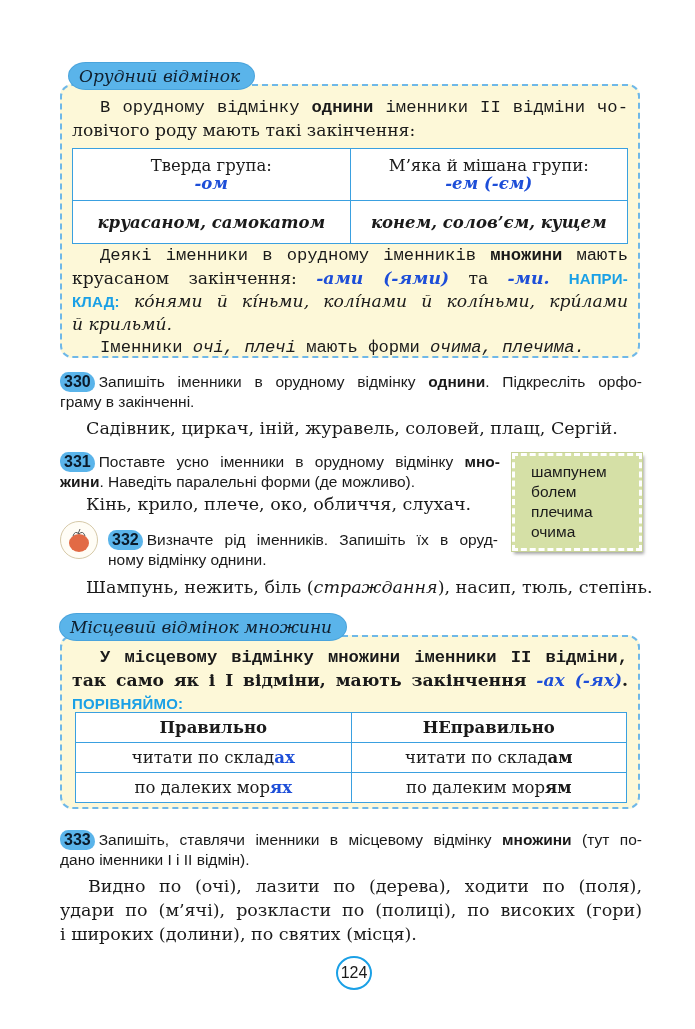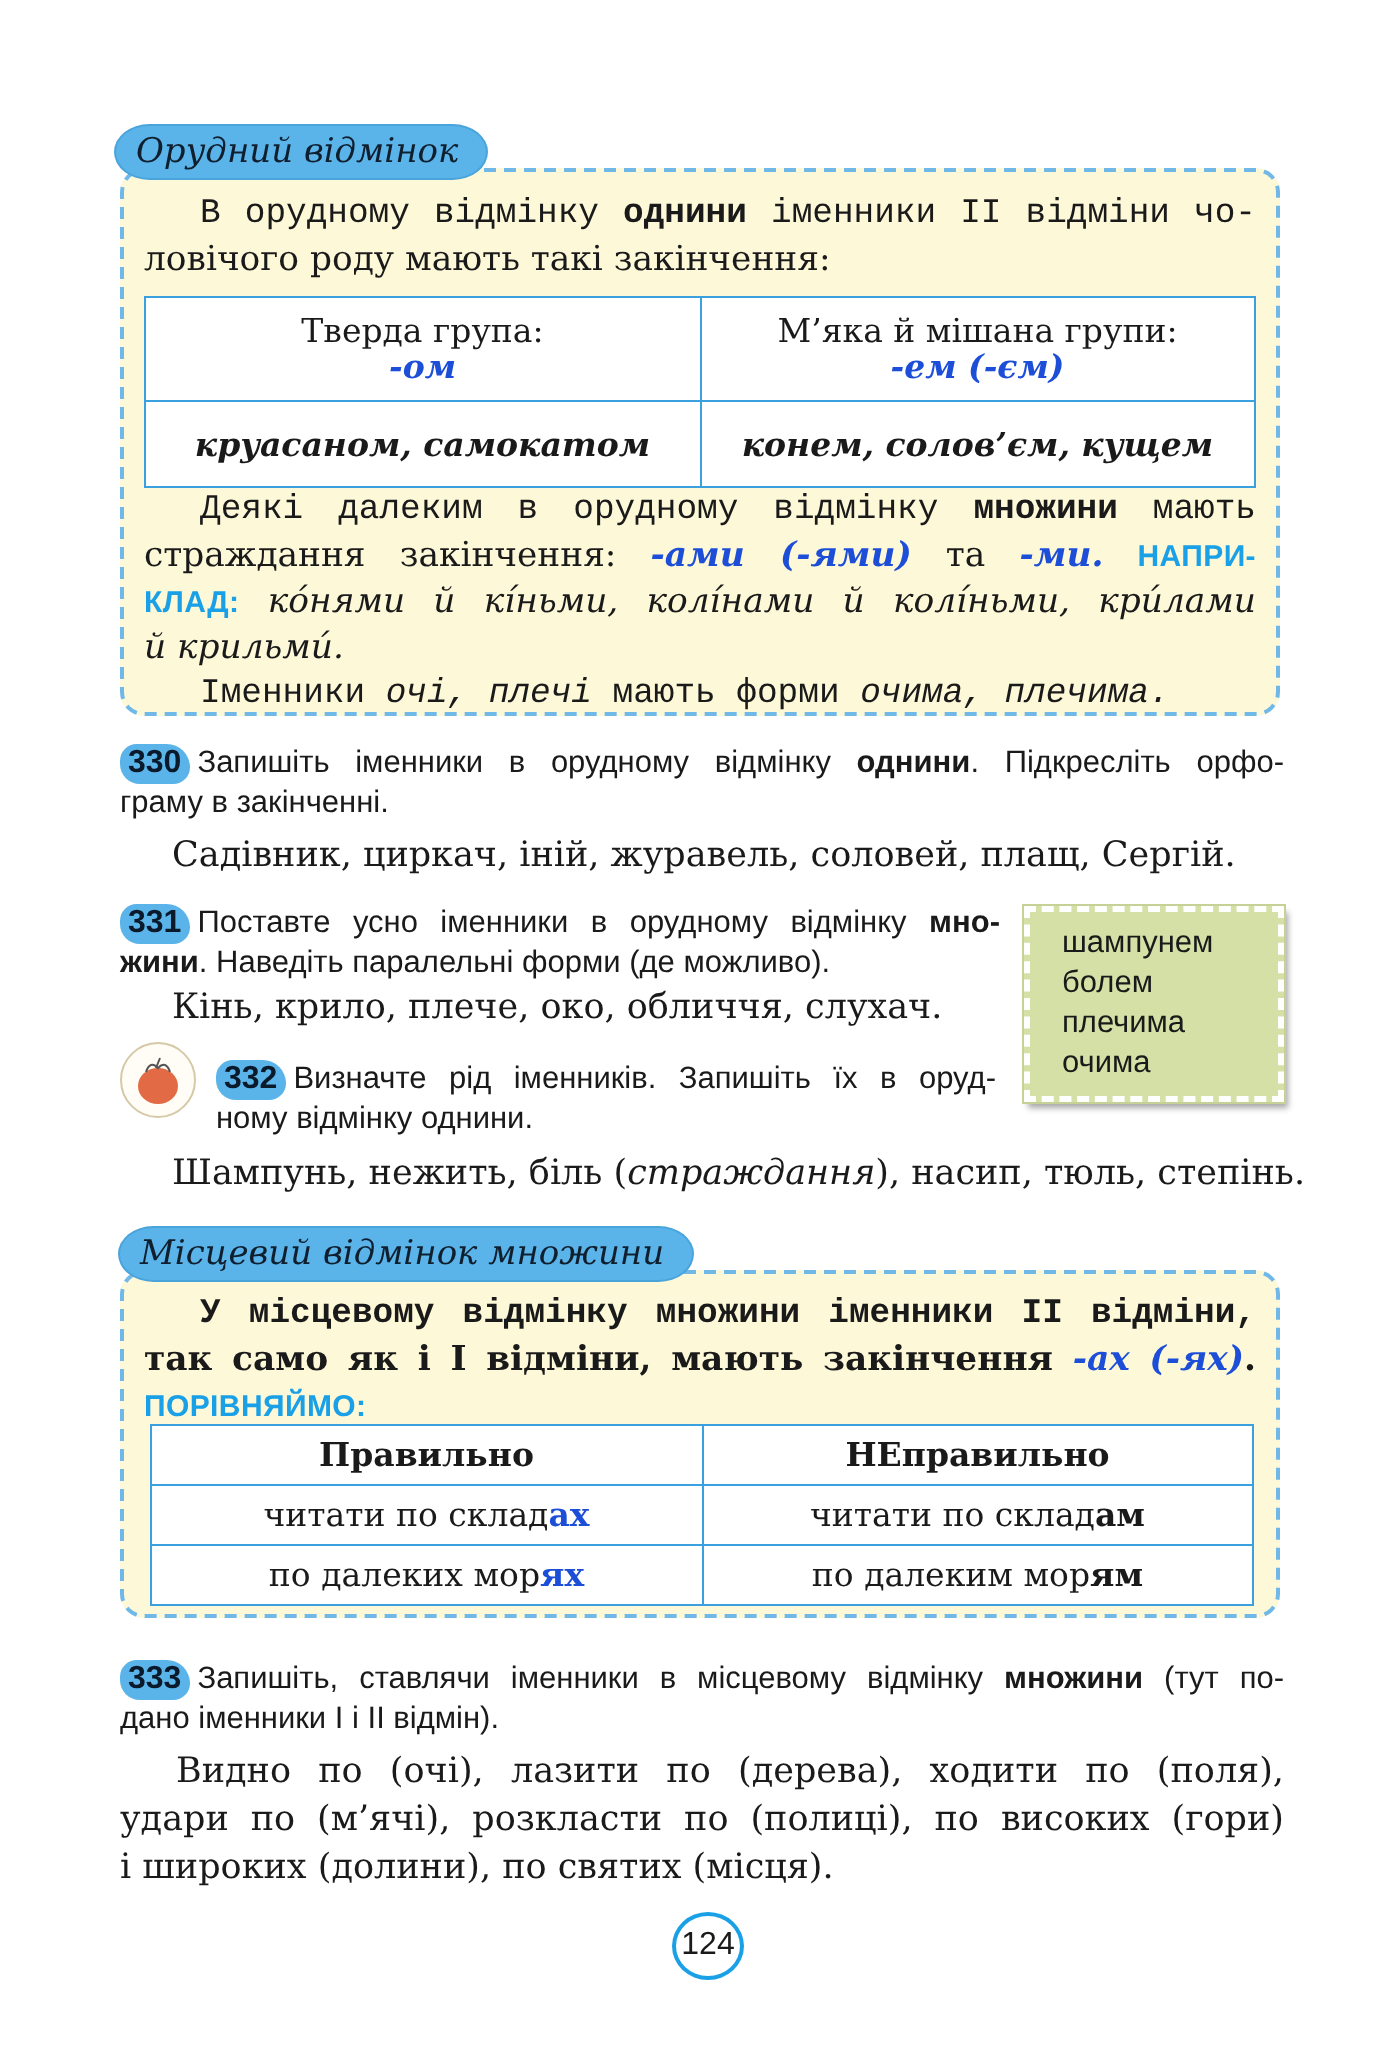--- a/index.html
+++ b/index.html
@@ -25,21 +25,21 @@
 
   .stamp { position: absolute; left: 512px; top: 453px; width: 130px; height: 98px; background: #d5e0a6; border: 3px dashed #ffffff; outline: 1px solid #c6d196; box-shadow: 2px 3px 3px rgba(0,0,0,0.35); font-family: "Liberation Sans", sans-serif; font-size: 15.5px; line-height: 20px; box-sizing: border-box; padding: 6px 0 0 16px; }
 
   .apple { position: absolute; left: 60px; top: 521px; width: 36px; height: 36px; border-radius: 50%; border: 1.5px solid #d6c9a8; background: #fffdf6; }
   .page-num { position: absolute; left: 336px; top: 956px; width: 32px; height: 30px; border: 2.5px solid #1aa0e6; border-radius: 50%; font-family: "Liberation Sans", sans-serif; font-size: 16px; text-align: center; line-height: 30px; box-sizing: content-box; }
 </style>
 </head>
 <body>
 
 <div class="rule-box" style="left:60px; top:84px; width:580px; height:274px;"></div>
-<div class="pill" style="left:58px; top:63px;">Орудний відмінок</div>
+<div class="pill" style="left:69px; top:63px;">Орудний відмінок</div>
 
 <div style="position:absolute; left:72px; top:96px; width:556px;">
   <p class="serif-p indent" style="text-align:justify; text-align-last:justify;">
     <span>В орудному відмінку </span><span class="b">однини</span><span> іменники ІІ відміни чо-</span>
   </p>
   <p class="serif-p">ловічого роду мають такі закінчення:</p>
 </div>
 
 <table class="rtable" style="left:72px; top:148px; width:556px;">
   <tbody>
@@ -55,24 +55,24 @@
   </tr>
   <tr style="height:43px;">
     <td class="it b">круасаном, самокатом</td>
     <td class="it b">конем, солов’єм, кущем</td>
   </tr>
 </tbody>
   </table>
 
 <div style="position:absolute; left:72px; top:244px; width:556px;">
   <p class="serif-p indent" style="text-align-last:justify;">
-    <span>Деякі далеким в орудному відмінку </span><span class="b">множини</span><span> мають</span>
+    <span>Деякі іменники в орудному іменників </span><span class="b">множини</span><span> мають</span>
   </p>
   <p class="serif-p" style="text-align-last:justify;">
-    <span>страждання закінчення: </span><span class="it b blue">-ами (-ями)</span><span> та </span><span class="it b blue">-ми.</span> <span class="blue-sans">НАПРИ-</span>
+    <span>круасаном закінчення: </span><span class="it b blue">-ами (-ями)</span><span> та </span><span class="it b blue">-ми.</span> <span class="blue-sans">НАПРИ-</span>
   </p>
   <p class="serif-p" style="text-align-last:justify;">
     <span class="blue-sans">КЛАД:</span> <span class="it">ко́нями й кі́ньми, колі́нами й колі́ньми, кри́лами</span>
   </p>
   <p class="serif-p it">й крильми́.</p>
   <p class="serif-p indent">
     <span>Іменники </span><span class="it">очі, плечі</span><span> мають форми </span><span class="it">очима, плечима.</span>
   </p>
 </div>
 

